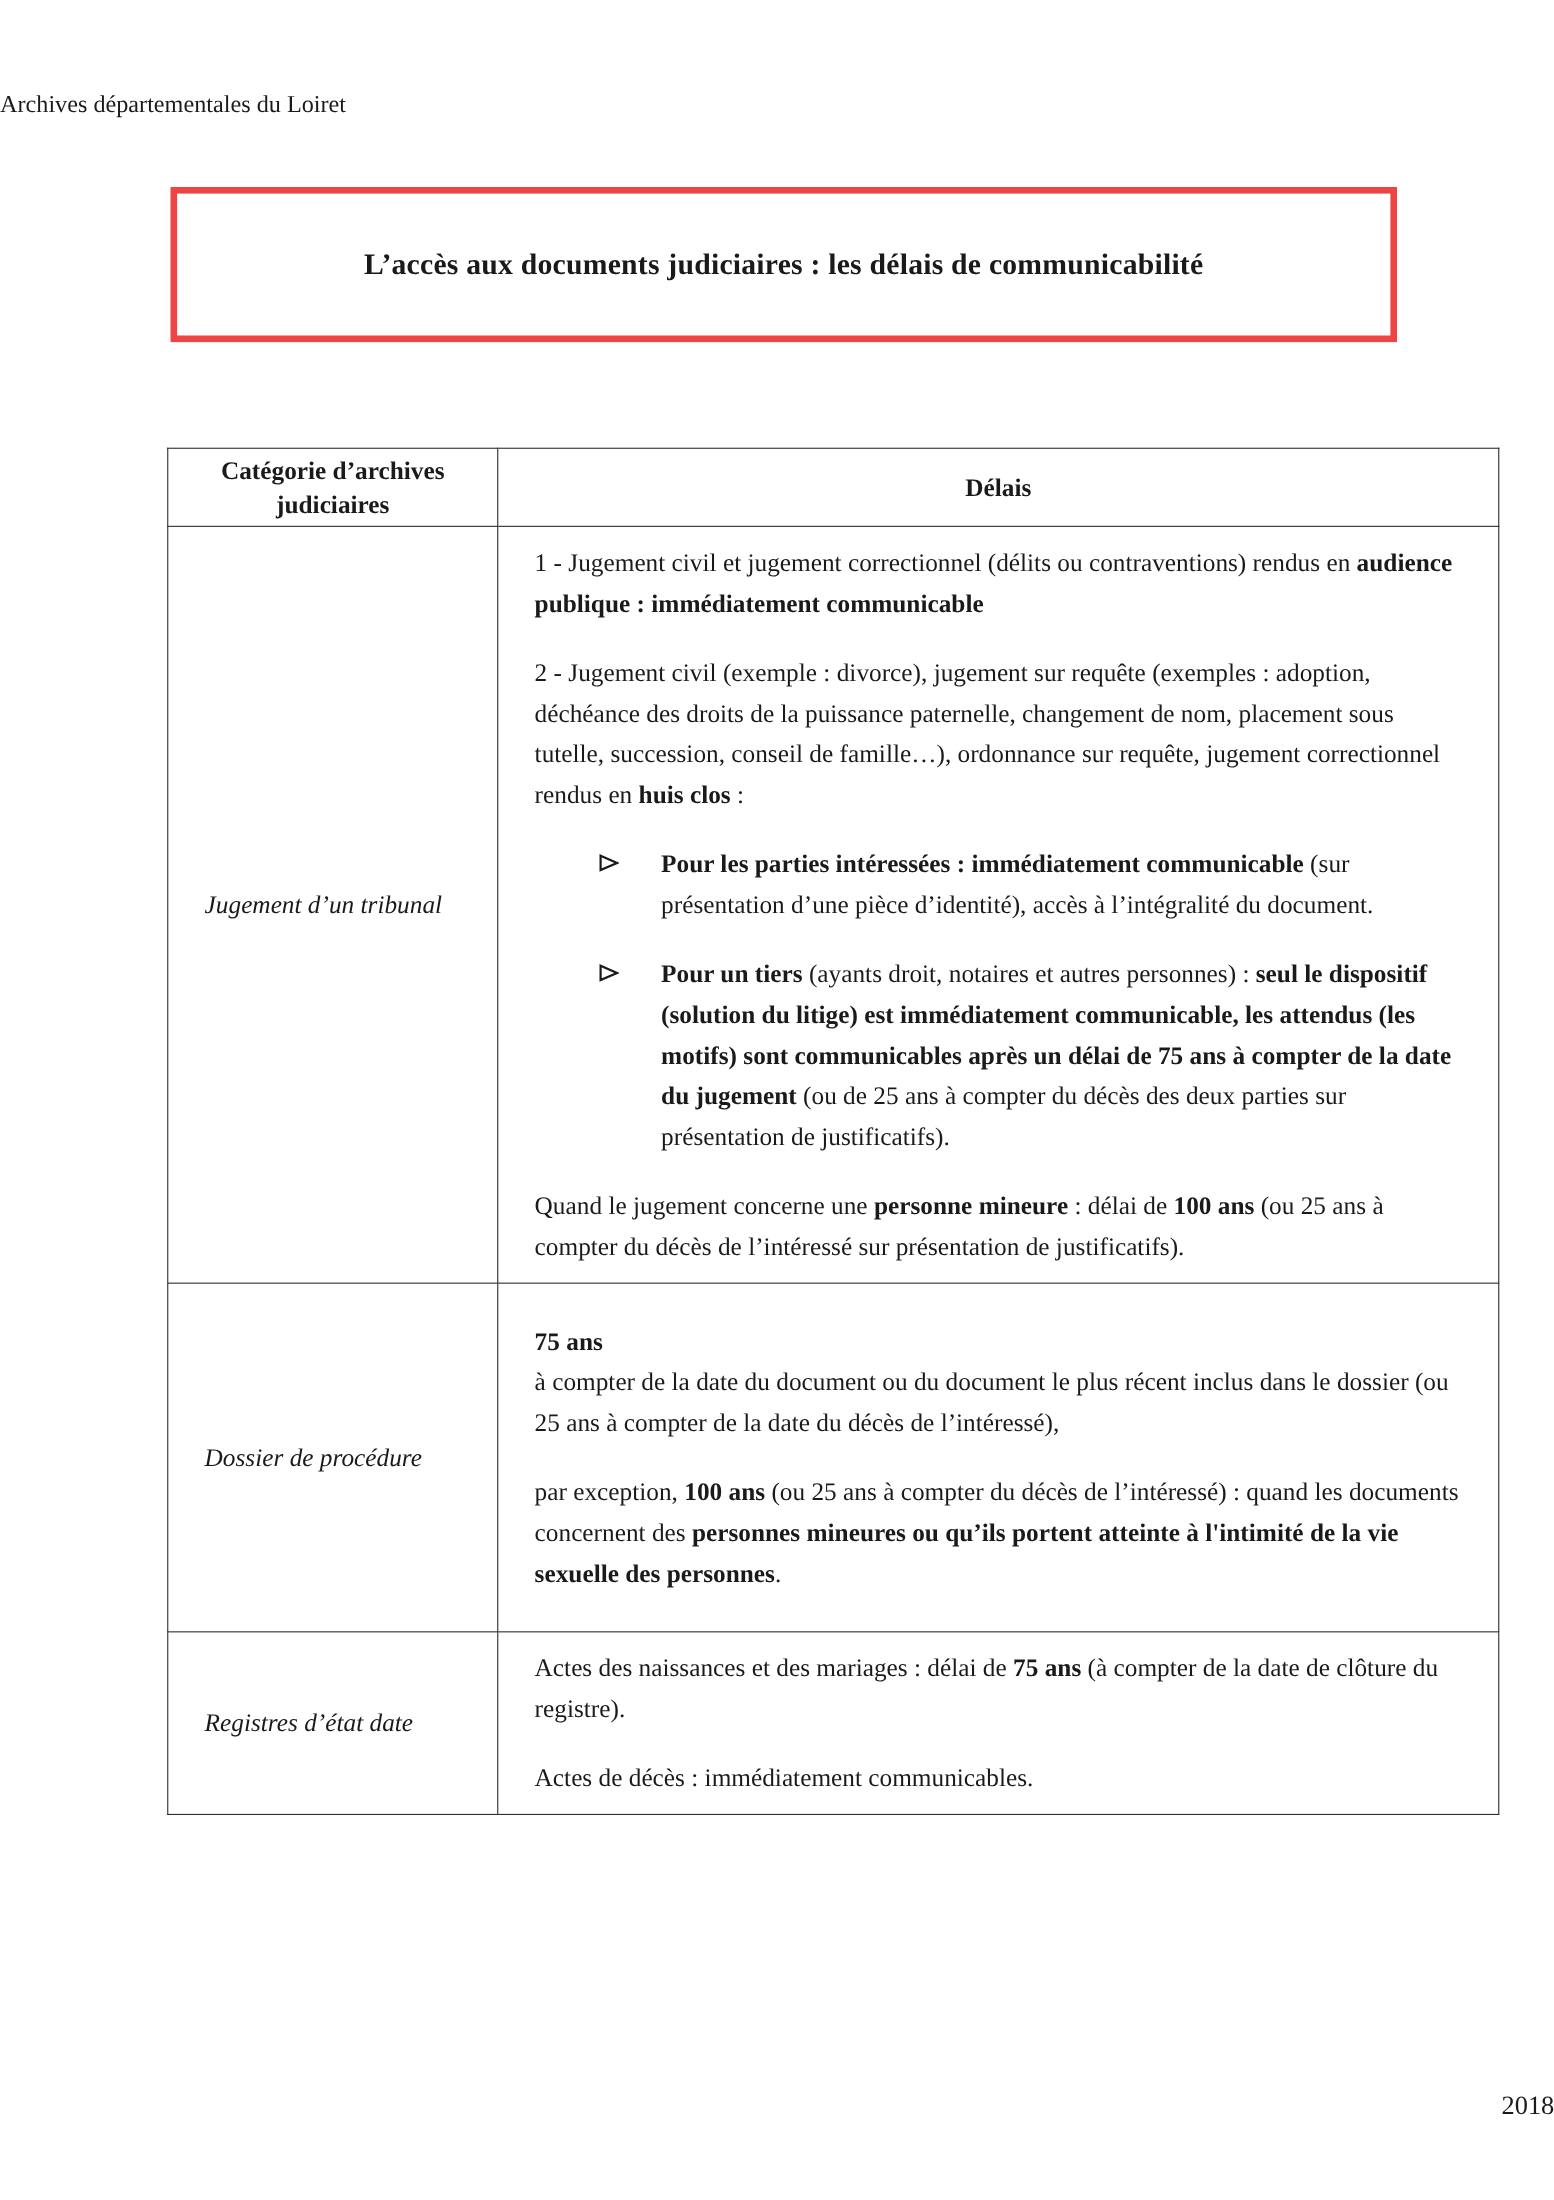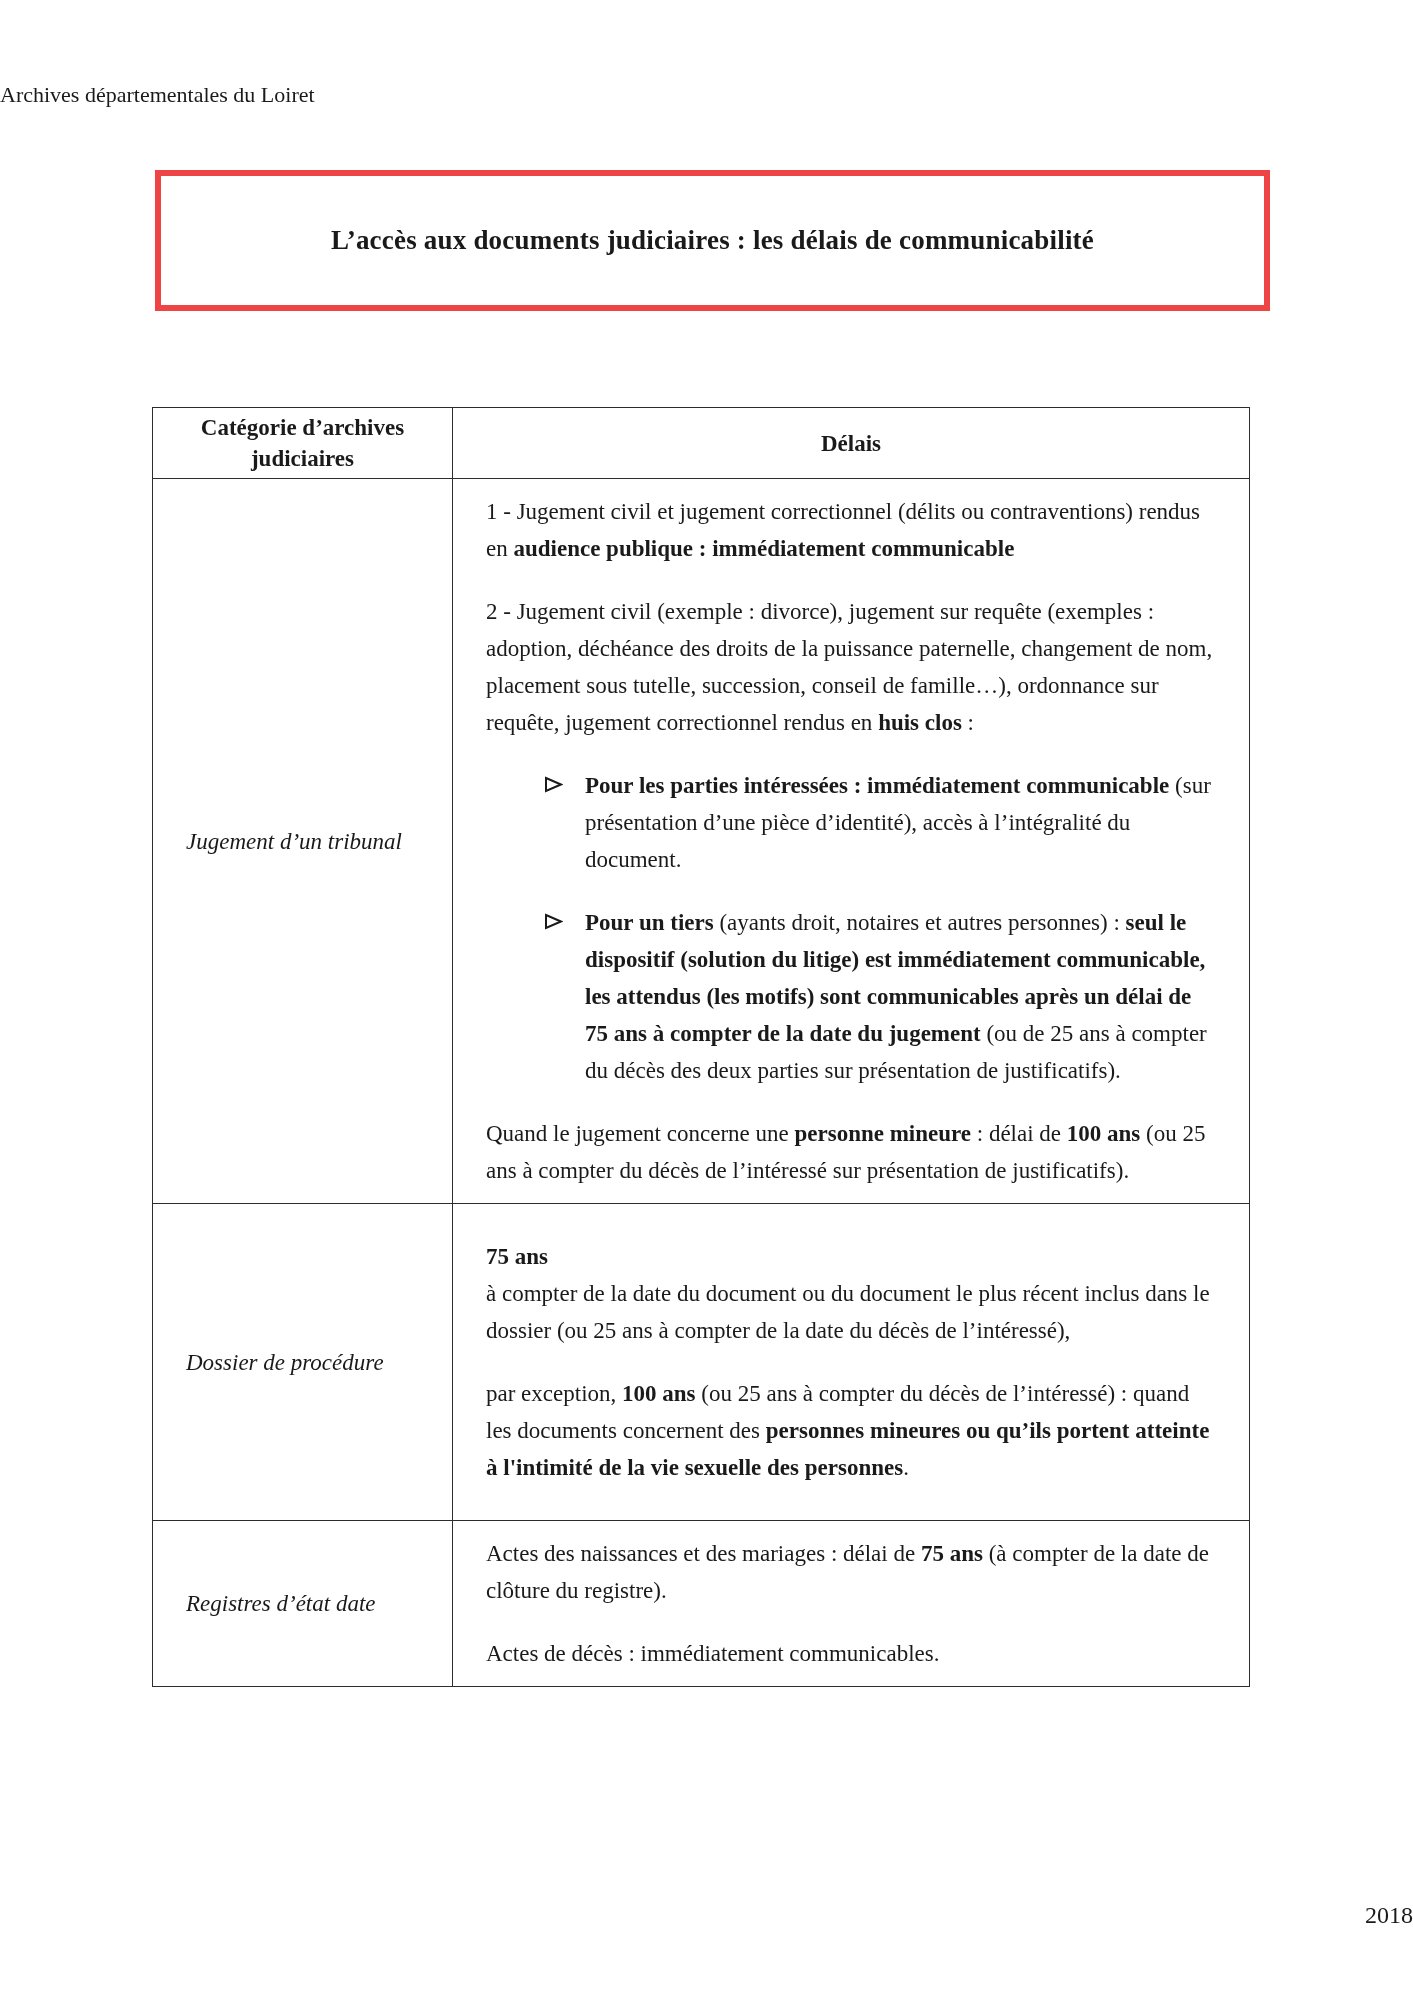--- a/index.html
+++ b/index.html
@@ -35,21 +35,21 @@
   .doc-title {
     margin: 0;
     font-size: 27px;
     font-weight: bold;
     letter-spacing: 0.2px;
   }
   table.delays-table {
     position: absolute;
     left: 152px;
     top: 407px;
-    width: 1098px;
+    width: 1211px;
     border-collapse: collapse;
     table-layout: fixed;
     font-size: 23px;
     line-height: 37px;
   }
   .delays-table th, .delays-table td {
     border: 1px solid #2d2d2d;
   }
   .delays-table thead tr { height: 64px; }
   .delays-table tbody tr:nth-child(1) { height: 678px; }
@@ -68,21 +68,21 @@
     text-align: left;
     padding: 8px 14px 8px 33px;
     font-style: italic;
   }
   .delay-cell {
     vertical-align: middle;
     padding: 14px 30px 14px 33px;
   }
   .para { margin: 0; white-space: pre-line; }
   .delay-cell > * + * { margin-top: 26px; }
-  .bullet { display: flex; margin-left: 58px; }
+  .bullet { display: flex; margin-left: 58px; gap: 16px; }
   .marker { flex: none; width: 41px; padding-top: 9px; }
   .marker svg { display: block; }
   .btext { flex: 1; }
   b { font-weight: bold; }
   .doc-footer {
     position: absolute;
     top: 1902px;
     left: 0;
     width: 100%;
     text-align: right;

